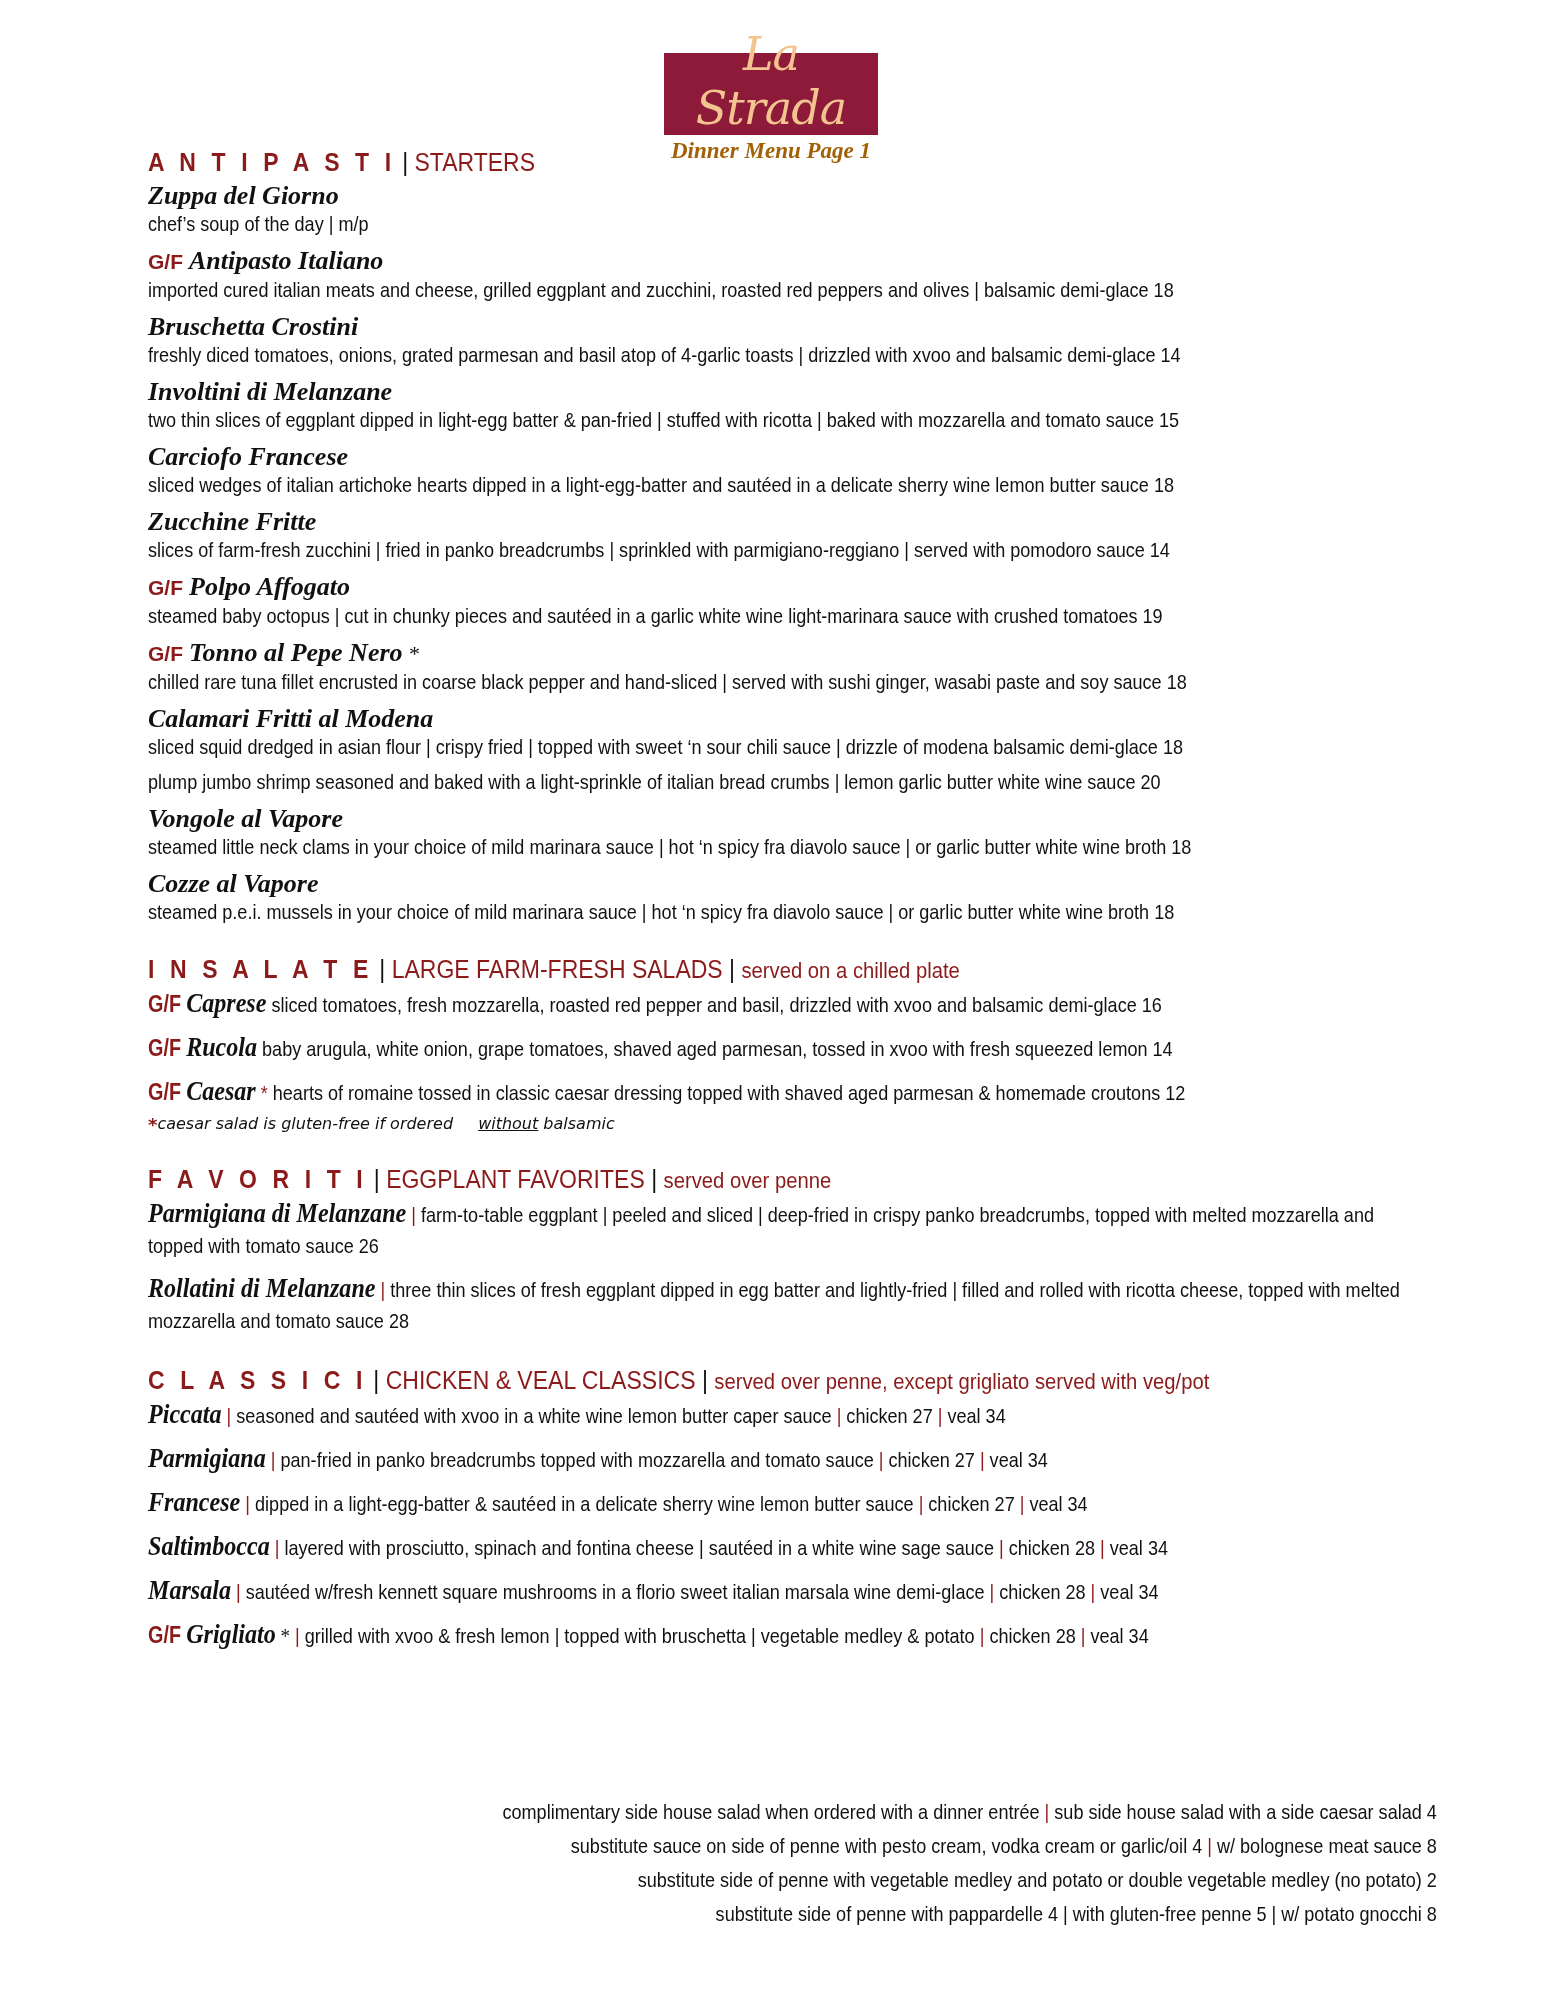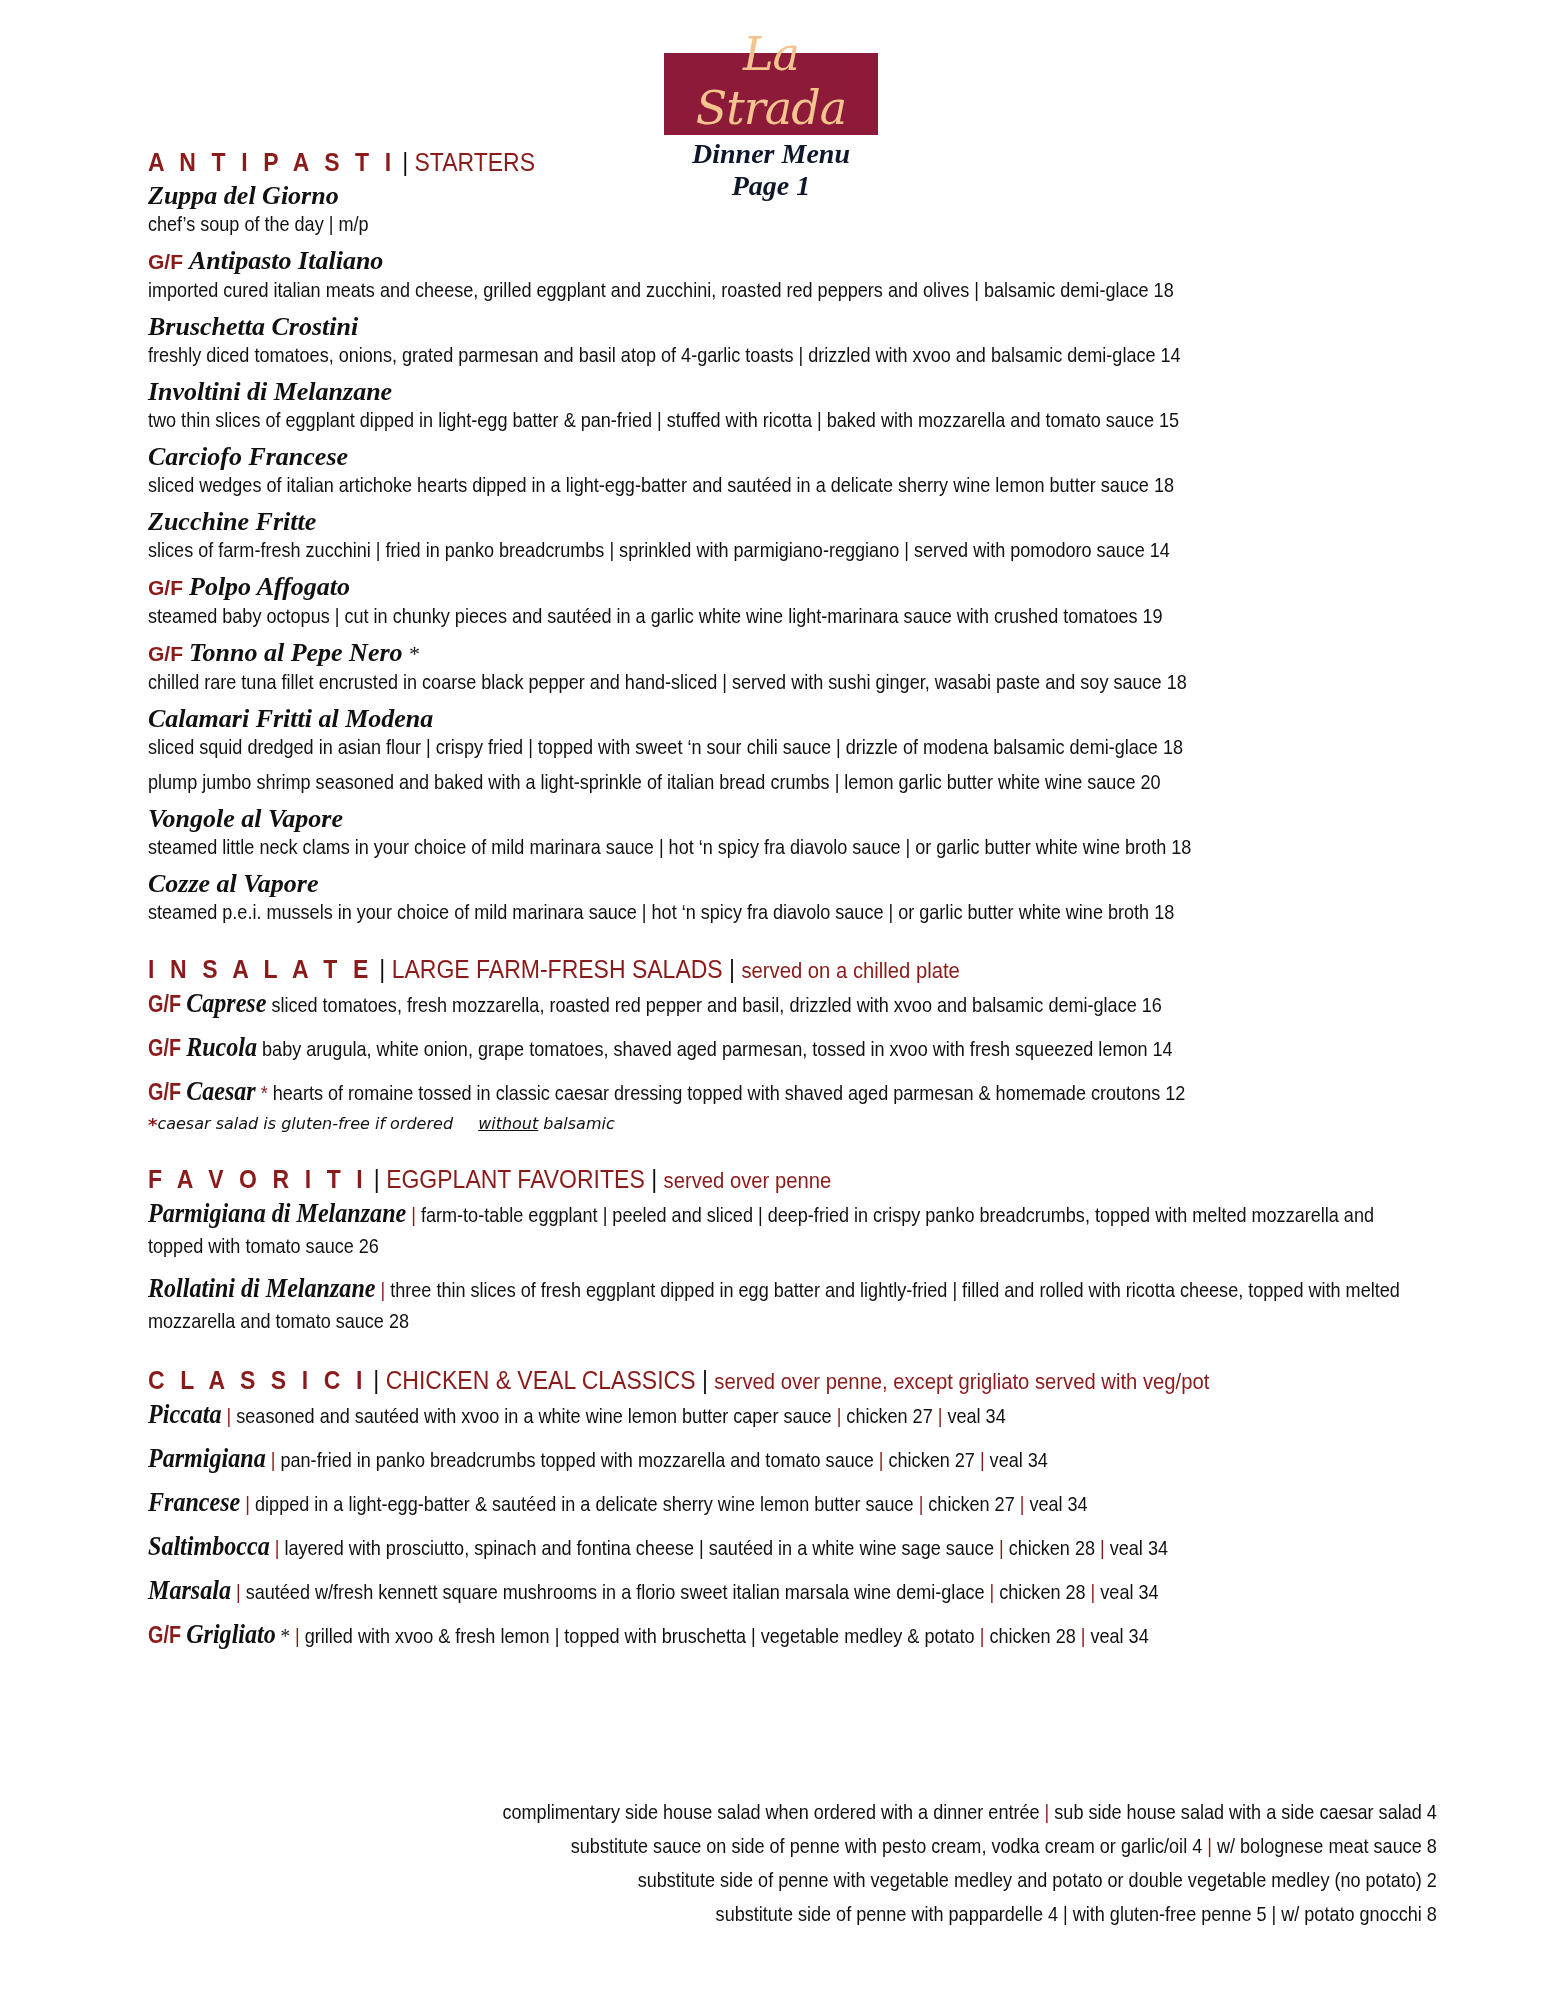--- a/index.html
+++ b/index.html
@@ -1,21 +1,21 @@
 <!DOCTYPE html>
 <html><head>
 <meta charset="utf-8">
 <style>
   html, body { margin: 0; padding: 0; background: #ffffff; }
   body { width: 1545px; height: 2000px; position: relative; overflow: hidden; }
   .page { position: absolute; left: 0; top: 0; width: 1545px; height: 2000px; }
   .logo-wrap { position: absolute; left: 664px; top: 53px; width: 214px; text-align: center; }
   .logo-box { width: 214px; height: 82px; background: #8e1a3a; display: flex; align-items: flex-end; justify-content: center; }
   .logo-text { font-family: "DejaVu Serif", serif; font-style: italic; font-size: 46px; color: #f3c48f; letter-spacing: -1px; }
-  .page-label { font-family: "Liberation Serif", serif; font-weight: bold; font-style: italic; font-size: 28px; color: #0f172a; margin-top: 3px; }
+  .page-label { font-family: "Liberation Serif", serif; font-weight: bold; font-style: italic; font-size: 23px; color: #a16207; margin-top: 3px; }
   .content { position: absolute; left: 148px; top: 148px; width: 1270px; }
   .sec-head { font-family: "Liberation Sans", sans-serif; font-size: 25px; color: #8b1a1a; white-space: nowrap; transform: scaleX(0.92); transform-origin: left center; }
   .sec-head .spaced { font-weight: bold; letter-spacing: 5px; }
   .sec-head .bar { color: #111; font-weight: normal; }
   .sec-head .sub { font-size: 22px; }
   .item-name { font-family: "Liberation Serif", serif; font-style: italic; font-weight: bold; font-size: 26px; color: #111; line-height: 30px; white-space: nowrap; }
   .gf { font-family: "Liberation Sans", sans-serif; font-style: normal; font-weight: bold; color: #8b1a1a; font-size: 21px; margin-right: 6px; }
   .star { font-family: "Liberation Serif", serif; font-weight: normal; font-size: 22px; }
   .star-red { color: #8b1a1a; font-family: "Liberation Sans", sans-serif; font-style: normal; font-weight: normal; }
   .desc { font-family: "Liberation Sans", sans-serif; font-size: 21px; color: #111; line-height: 26px; white-space: nowrap; transform: scaleX(0.86); transform-origin: left center; }

